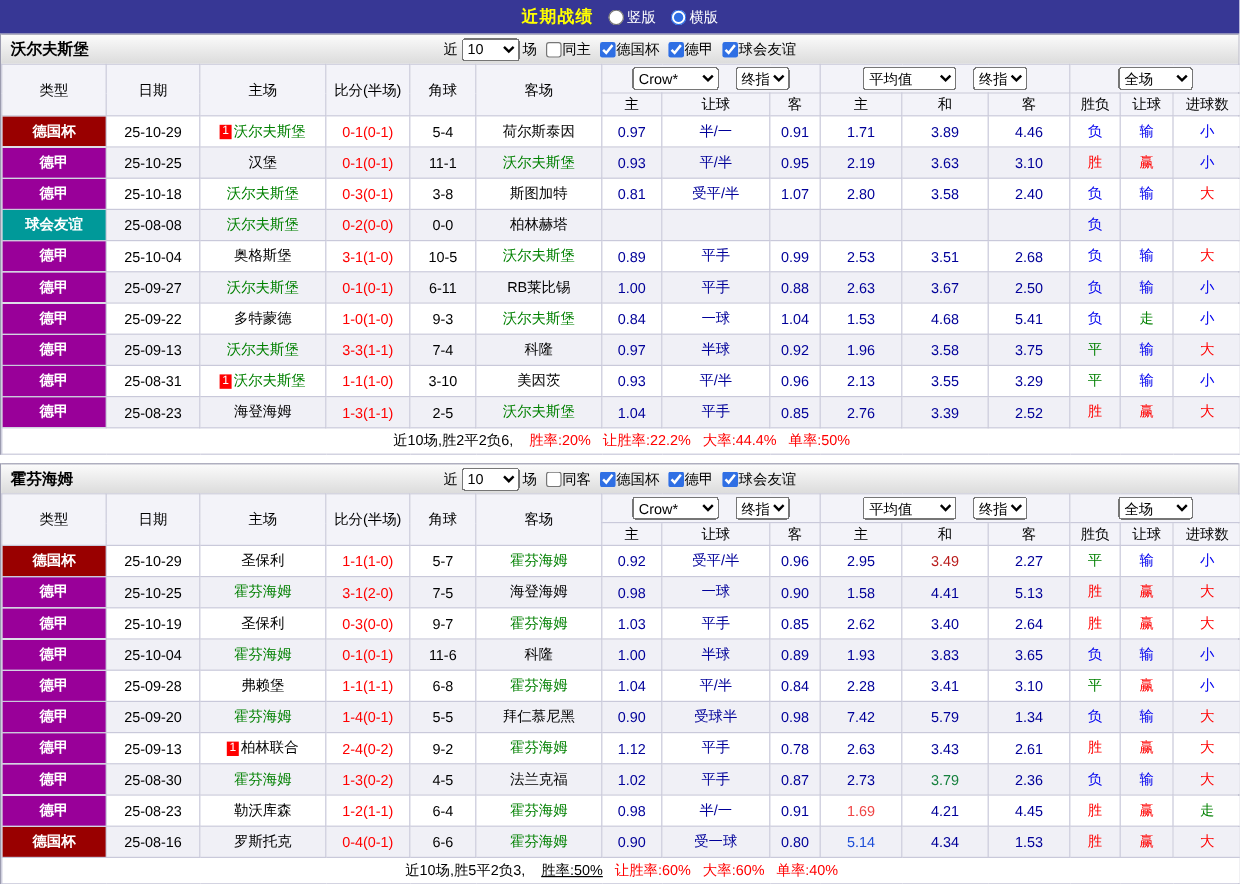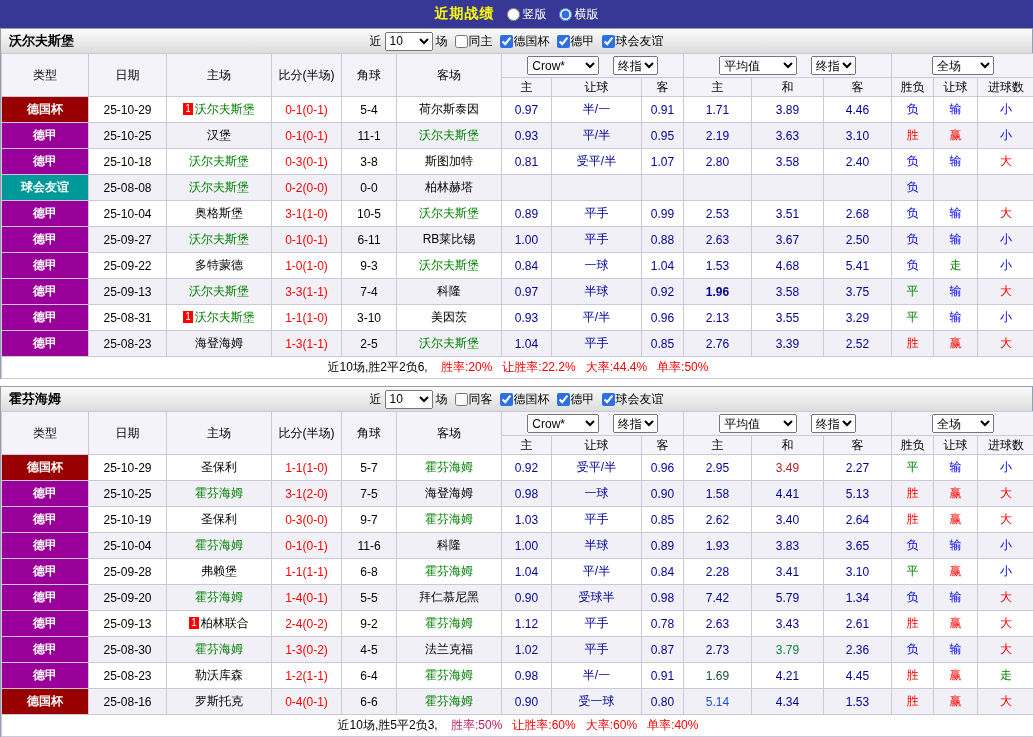--- a/index.html
+++ b/index.html
@@ -287,21 +287,21 @@
         <tr class="alt">
           <td class="type-cell" style="background: rgb(153, 0, 153);">德甲</td>
           <td>25-09-13</td>
           <td><span style="color: rgb(0, 128, 0);">沃尔夫斯堡</span></td>
           <td style="color: rgb(255, 0, 0);">3-3(1-1)</td>
           <td>7-4</td>
           <td><span>科隆</span></td>
           <td style="color: rgb(0, 0, 153);">0.97</td>
           <td style="color: rgb(0, 0, 153);">半球</td>
           <td style="color: rgb(0, 0, 153);">0.92</td>
-          <td style="color: rgb(0, 0, 153); font-weight: bold;">1.96</td>
+          <td style="color: rgb(0, 0, 153);">1.96</td>
           <td style="color: rgb(0, 0, 153);">3.58</td>
           <td style="color: rgb(0, 0, 153);">3.75</td>
           <td style="color: rgb(0, 128, 0);">平</td>
           <td style="color: rgb(0, 0, 238);">输</td>
           <td style="color: rgb(255, 0, 0);">大</td>
         </tr>
         <tr>
           <td class="type-cell" style="background: rgb(153, 0, 153);">德甲</td>
           <td>25-08-31</td>
           <td><span class="badge" style="background: rgb(255, 0, 0);">1</span><span style="color: rgb(0, 128, 0);">沃尔夫斯堡</span></td>
@@ -563,21 +563,21 @@
         <tr>
           <td class="type-cell" style="background: rgb(153, 0, 153);">德甲</td>
           <td>25-08-23</td>
           <td><span>勒沃库森</span></td>
           <td style="color: rgb(255, 0, 0);">1-2(1-1)</td>
           <td>6-4</td>
           <td><span style="color: rgb(0, 128, 0);">霍芬海姆</span></td>
           <td style="color: rgb(0, 0, 153);">0.98</td>
           <td style="color: rgb(0, 0, 153);">半/一</td>
           <td style="color: rgb(0, 0, 153);">0.91</td>
-          <td style="color: #14532d;">1.69</td>
+          <td style="color: #ef4444;">1.69</td>
           <td style="color: rgb(0, 0, 153);">4.21</td>
           <td style="color: rgb(0, 0, 153);">4.45</td>
           <td style="color: rgb(255, 0, 0);">胜</td>
           <td style="color: rgb(255, 0, 0);">赢</td>
           <td style="color: rgb(0, 128, 0);">走</td>
         </tr>
         <tr class="alt">
           <td class="type-cell" style="background: rgb(153, 0, 0);">德国杯</td>
           <td>25-08-16</td>
           <td><span>罗斯托克</span></td>
@@ -591,18 +591,18 @@
           <td style="color: rgb(0, 0, 153);">4.34</td>
           <td style="color: rgb(0, 0, 153);">1.53</td>
           <td style="color: rgb(255, 0, 0);">胜</td>
           <td style="color: rgb(255, 0, 0);">赢</td>
           <td style="color: rgb(255, 0, 0);">大</td>
         </tr>
       </tbody>
     <tfoot>
       <tr>
         <td colspan="15">
-          <span>近10场,胜5平2负3, </span><span class="stat" style="color: #be185d;">胜率:50%</span><span class="stat" style="color: rgb(255, 0, 0);">让胜率:60%</span><span class="stat" style="color: rgb(255, 0, 0);">大率:60%</span><span class="stat" style="color: rgb(255, 0, 0);">单率:40%</span>
+          <span>近10场,胜5平2负3, </span><span class="stat" style="color: #000000; text-decoration: underline;">胜率:50%</span><span class="stat" style="color: rgb(255, 0, 0);">让胜率:60%</span><span class="stat" style="color: rgb(255, 0, 0);">大率:60%</span><span class="stat" style="color: rgb(255, 0, 0);">单率:40%</span>
         </td>
       </tr>
     </tfoot>
   </table>
 </div>
 
 </body></html>

